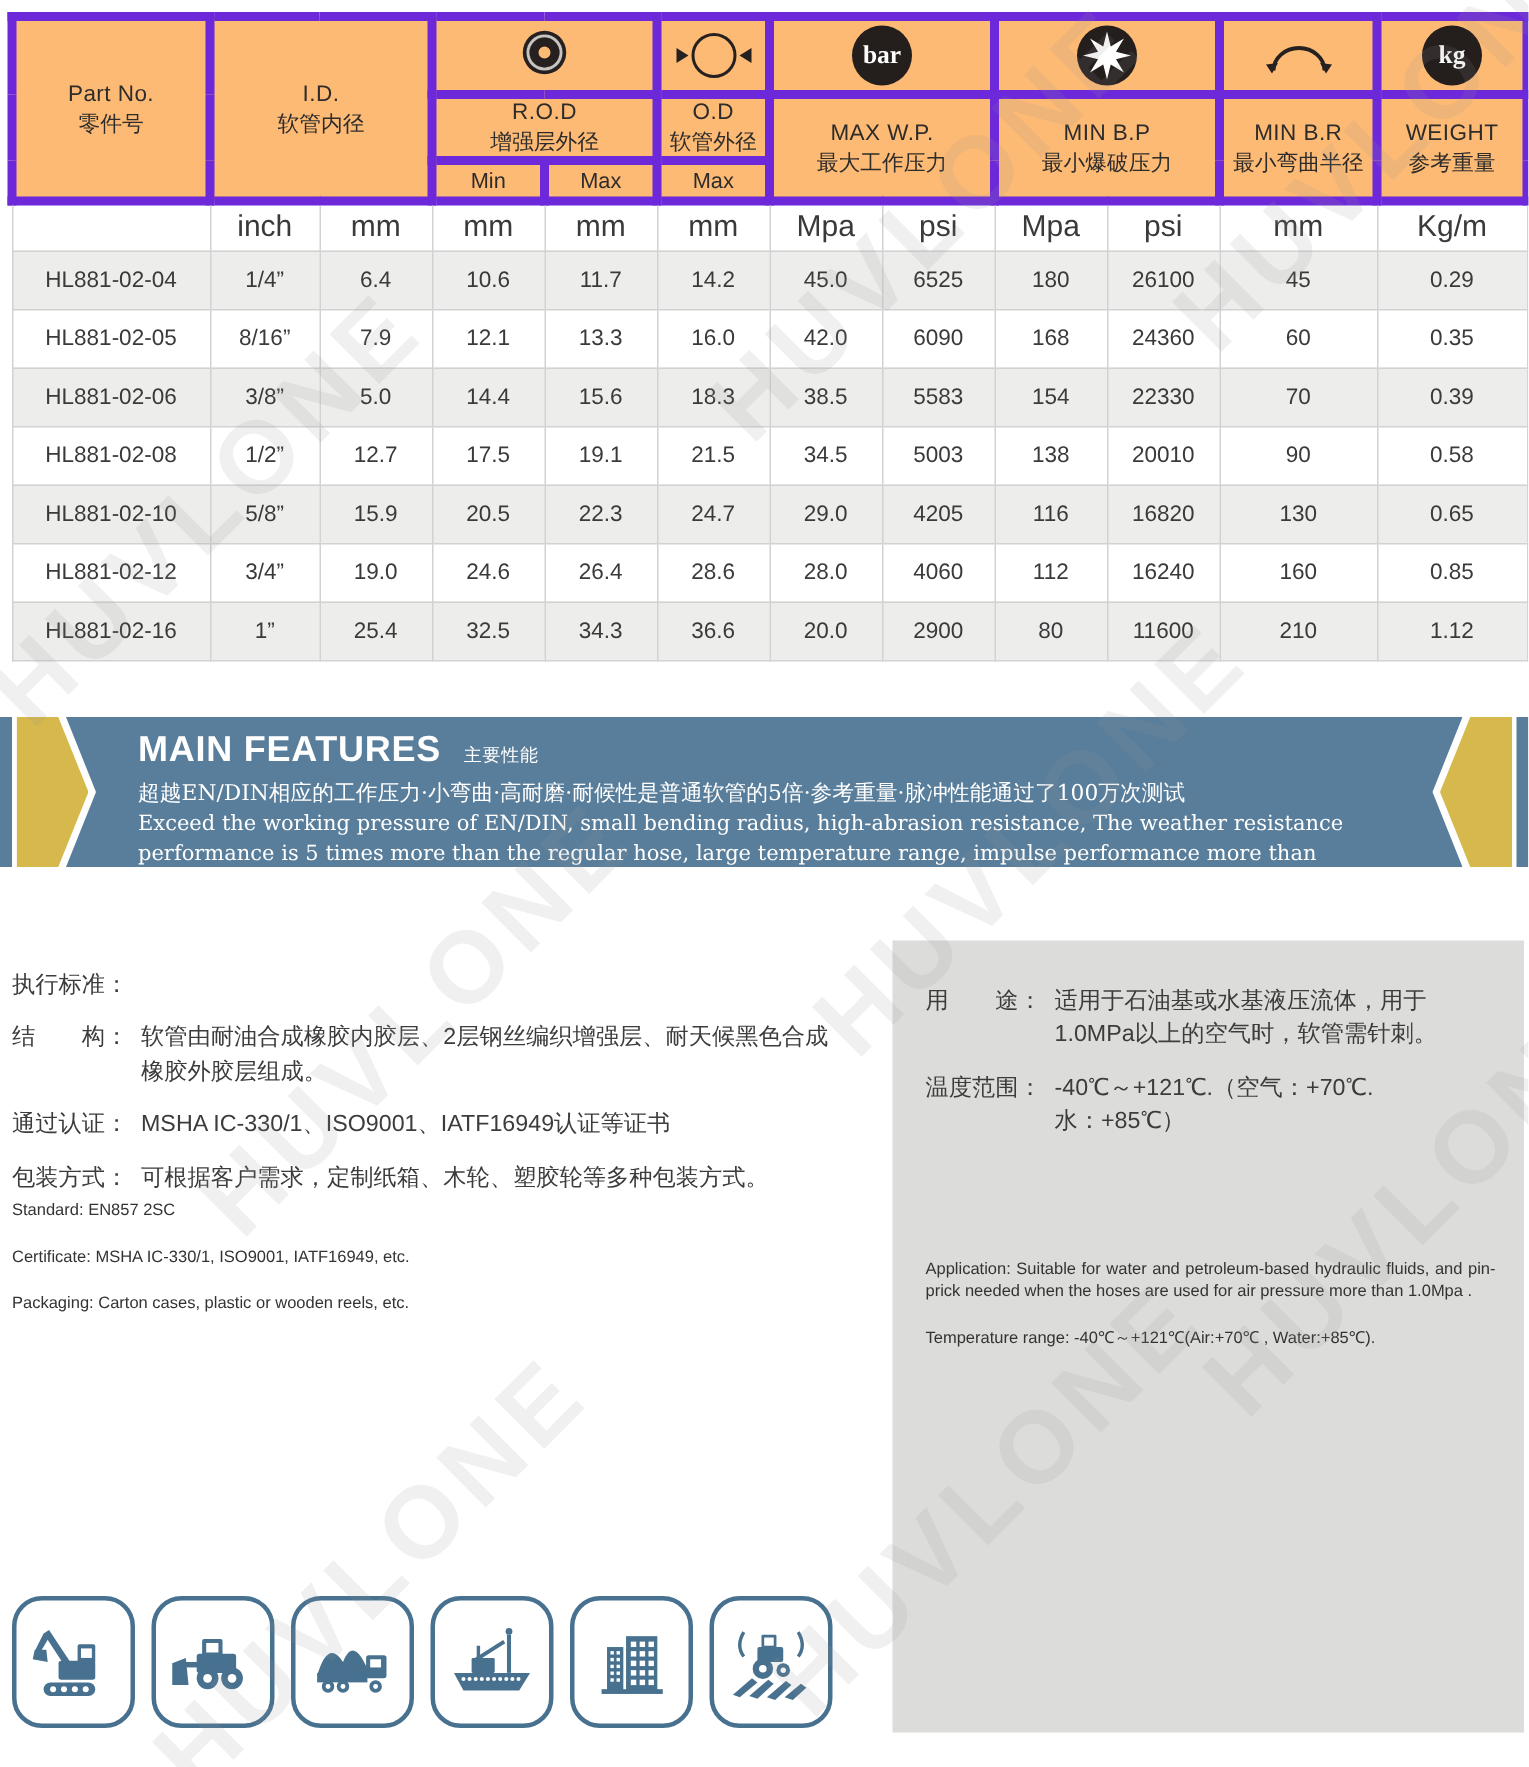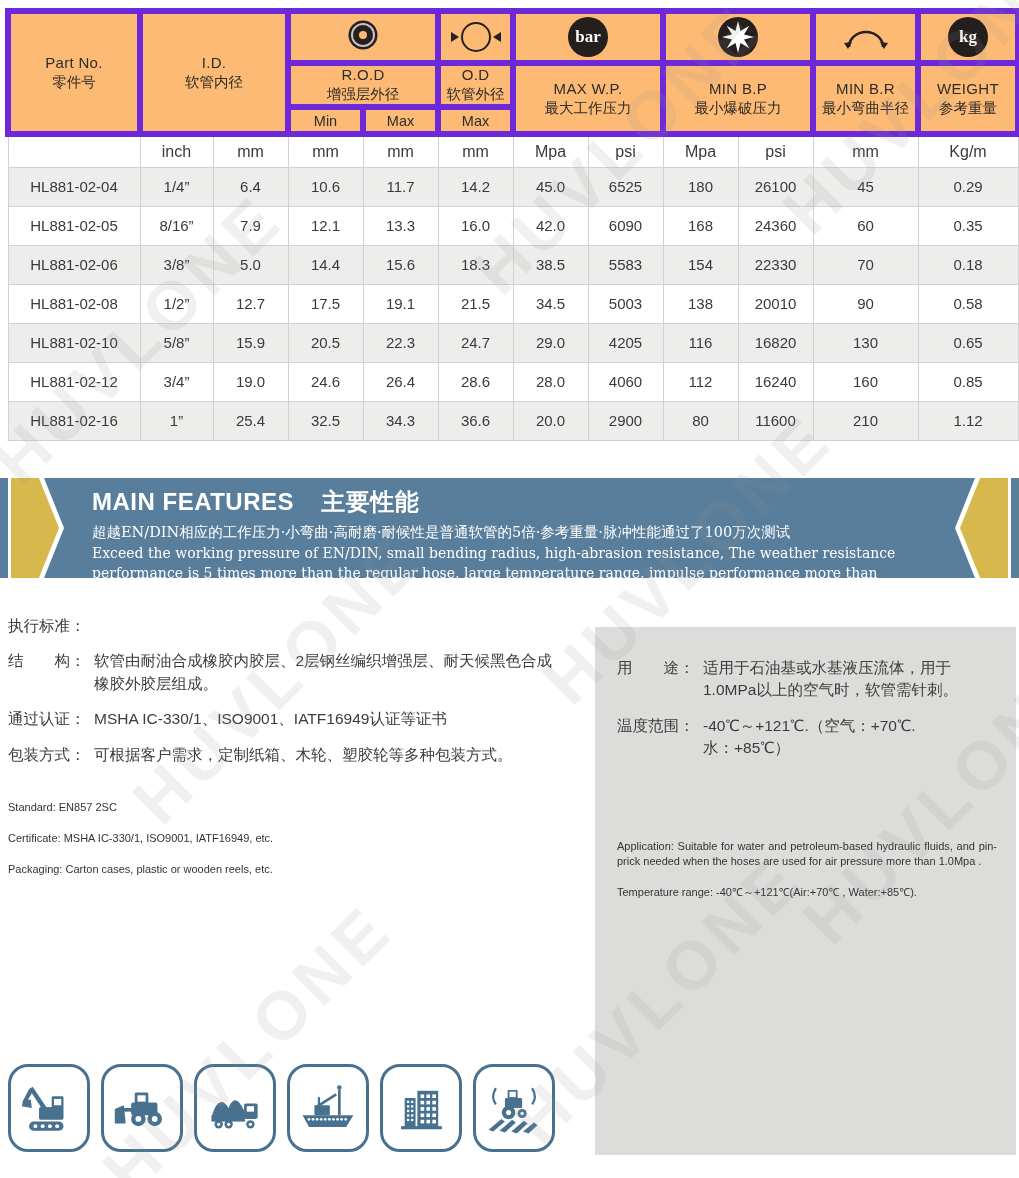--- a/index.html
+++ b/index.html
@@ -12,21 +12,21 @@
   
   .spec-table-wrap { position:absolute; left:5px; top:8px; width:1010px; }
   table.spec { border-collapse:collapse; table-layout:fixed; width:1010px; }
   table.spec th, table.spec td { text-align:center; vertical-align:middle; }
   thead th { background:#fdba74; border:6px solid #6d28d9; color:#2e2c2b; font-weight:normal; }
   .hdr-en { display:block; font-size:15px; letter-spacing:.3px; }
   .hdr-zh { display:block; font-size:14.5px; margin-top:2px; }
   .icon-row th { height:52px; }
   .label-row th { height:44px; }
   .sub-row th { height:27px; font-size:14.5px; }
-  tr.units td { background:#fff; border:1px solid #d2d2d2; height:33px; font-size:16px; color:#3a3a3a; }
+  tr.units td { background:#fff; border:1px solid #d2d2d2; height:33px; font-size:20px; color:#3a3a3a; }
   tbody.data td { border:1px solid #d2d2d2; height:39px; font-size:15px; color:#3a3a3a; }
   tbody.data tr:nth-of-type(odd) td { background:#ededec; }
   tbody.data tr:nth-of-type(even) td { background:#ffffff; }
 
   
   .ring { display:inline-block; width:20px; height:20px; border:6px solid #262020; border-radius:50%;
           box-shadow:0 0 0 2px #c7c5c4, 0 0 0 4.5px #262020; }
   .od-wrap { display:flex; align-items:center; justify-content:center; gap:2px; }
   .od-circle { width:30px; height:30px; border:2.5px solid #262020; border-radius:50%; }
   .tri-r { width:0; height:0; border-top:5px solid transparent; border-bottom:5px solid transparent; border-left:8px solid #262020; }
@@ -43,26 +43,26 @@
   .bn-strip-l { position:absolute; left:0; top:0; width:8px; height:100%; background:#597e9b; }
   .bn-strip-r { position:absolute; right:0; top:0; width:8px; height:100%; background:#597e9b; }
   .bn-gold-l { position:absolute; left:11px; top:0; width:48px; height:100%; background:#d6b84c;
                clip-path:polygon(0 0, 58% 0, 100% 50%, 58% 100%, 0 100%); }
   .bn-gold-r { position:absolute; left:960px; top:0; width:48px; height:100%; background:#d6b84c;
                clip-path:polygon(42% 0, 100% 0, 100% 100%, 42% 100%, 0 50%); }
   .bn-main { position:absolute; left:0; top:0; width:1019px; height:100%; background:#597e9b;
              clip-path:polygon(44px 0, 975px 0, 955px 50%, 975px 100%, 44px 100%, 64px 50%); }
   .bn-text { position:absolute; left:92px; top:8px; width:845px; color:#fff; }
   .bn-title { font-size:24px; font-weight:bold; letter-spacing:.5px; }
-  .bn-title .zh { font-size:24px; font-weight:bold; margin-left:20px; }
+  .bn-title .zh { font-size:12px; font-weight:normal; margin-left:8px; }
   .bn-zh-line { font-family:"DejaVu Serif", serif; font-size:14.5px; margin-top:5px; white-space:nowrap; }
   .bn-en-line { font-family:"DejaVu Serif", serif; font-size:14px; line-height:1.4; margin-top:2px; }
 
   
-  .cn-left { position:absolute; left:8px; top:615px; width:556px; }
+  .cn-left { position:absolute; left:8px; top:646px; width:556px; }
   .gray-panel { position:absolute; left:595px; top:627px; width:421px; height:528px; background:#dcdcda; }
   .cn-right { position:absolute; left:22px; top:30px; width:378px; }
   .spec-item { display:flex; margin-bottom:13px; font-size:15.5px; line-height:1.45; color:#3c3c3c; }
   .spec-label { flex:0 0 86px; white-space:nowrap; }
   .spec-text { flex:1; white-space:pre-line; }
   .en-left { position:absolute; left:8px; top:800px; width:552px; }
   .en-right { position:absolute; left:22px; top:212px; width:380px; }
   .en-para { font-size:11px; line-height:1.35; color:#333; margin-bottom:16px; text-align:justify; }
   .en-para:last-child { margin-bottom:0; }
 
@@ -223,21 +223,21 @@
             <td>3/8”</td>
             <td>5.0</td>
             <td>14.4</td>
             <td>15.6</td>
             <td>18.3</td>
             <td>38.5</td>
             <td>5583</td>
             <td>154</td>
             <td>22330</td>
             <td>70</td>
-            <td>0.18</td>
+            <td>0.39</td>
           </tr>
 
           <tr>
             <td>HL881-02-08</td>
             <td>1/2”</td>
             <td>12.7</td>
             <td>17.5</td>
             <td>19.1</td>
             <td>21.5</td>
             <td>34.5</td>

